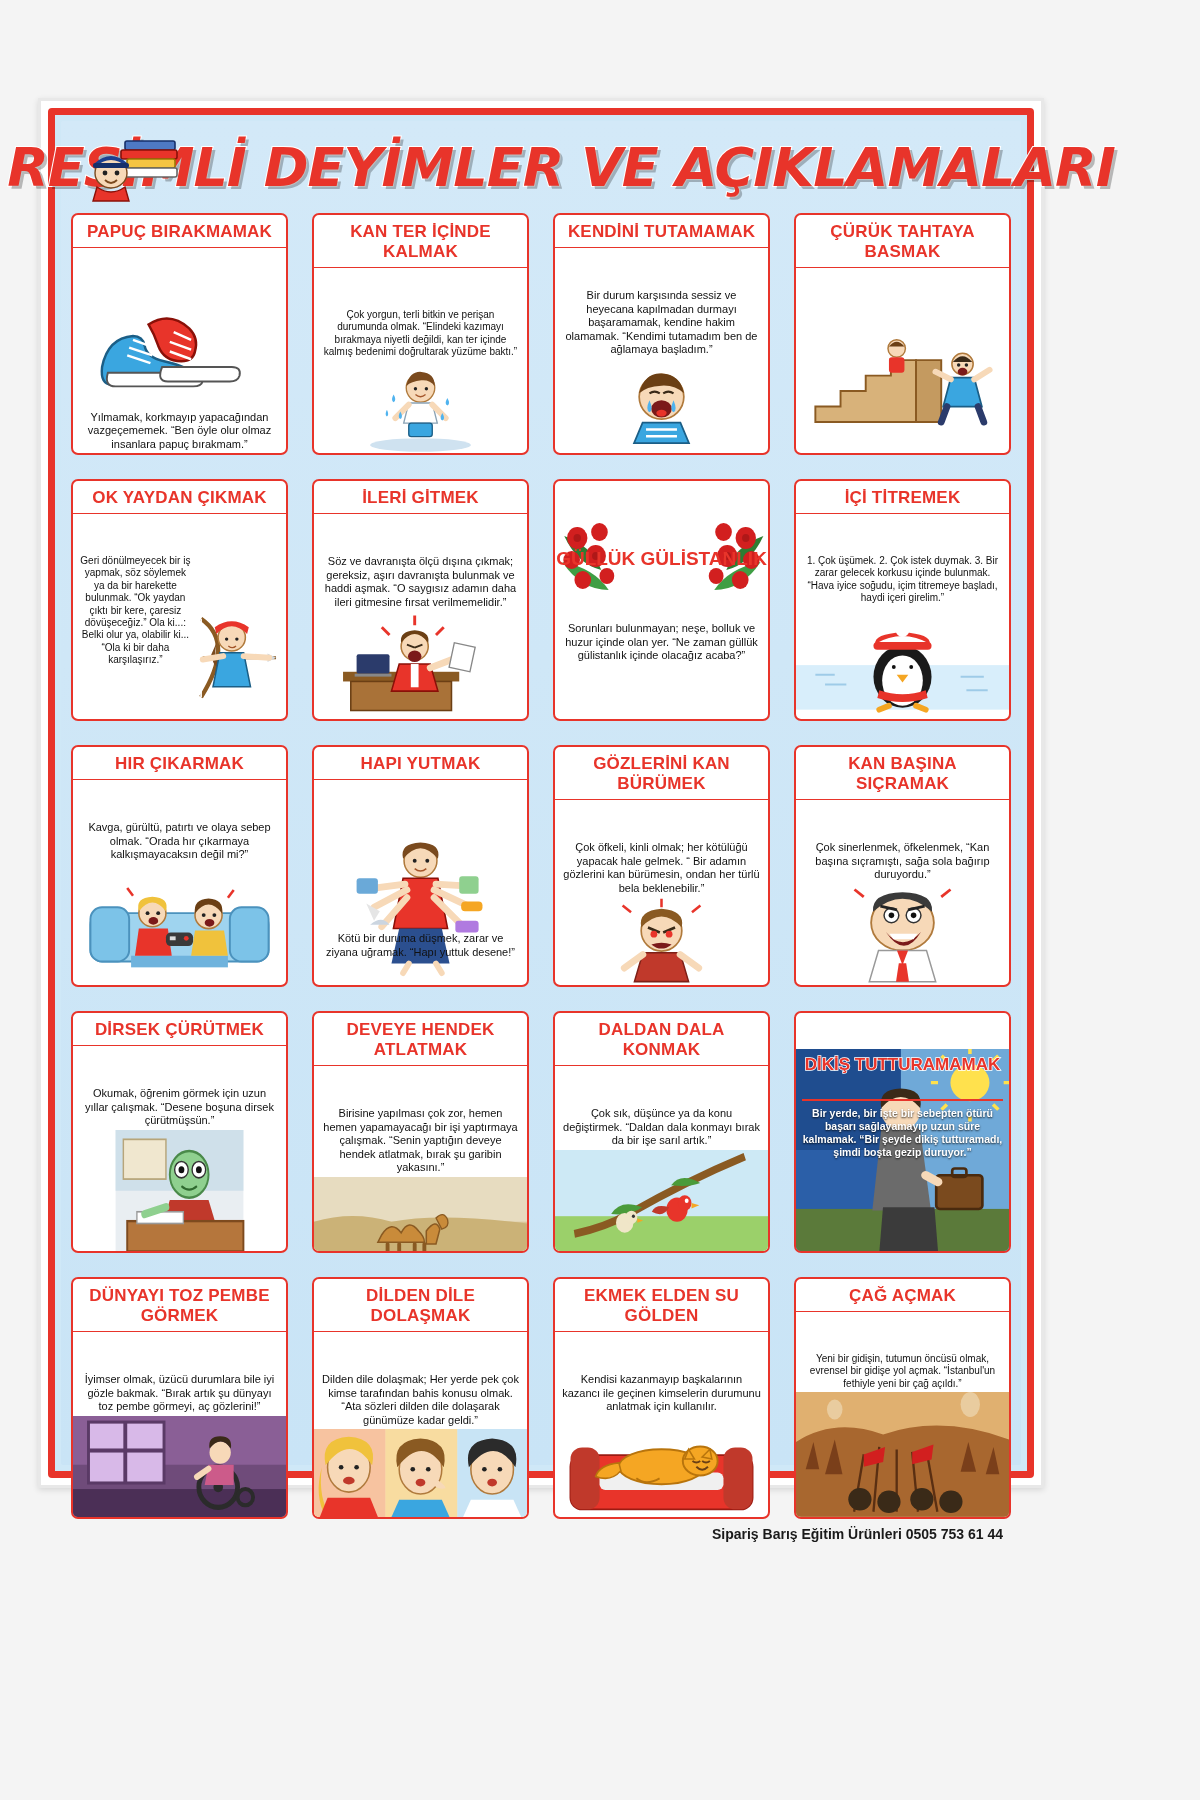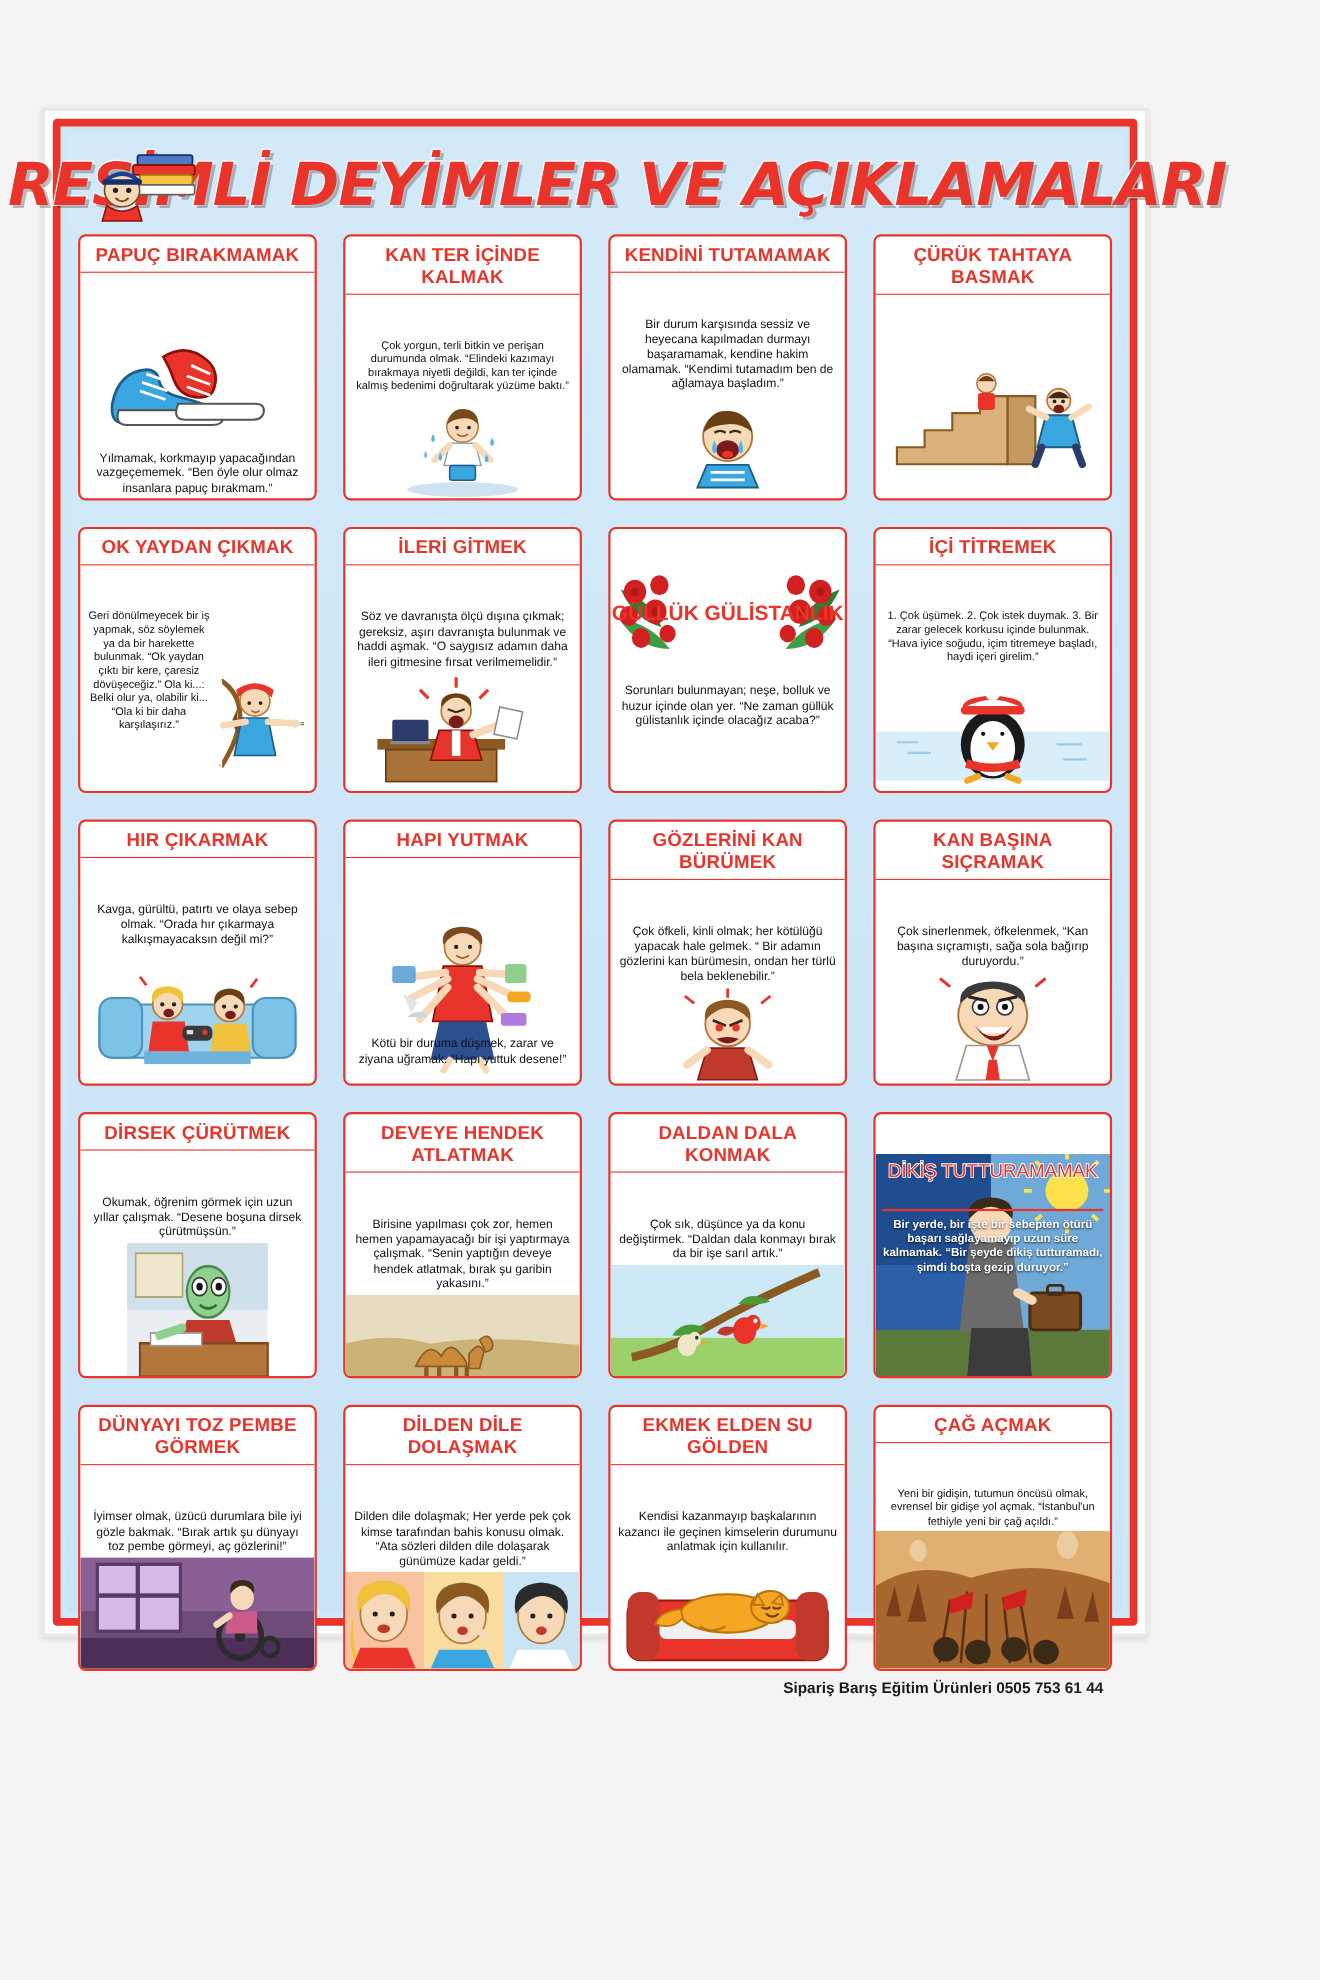--- a/index.html
+++ b/index.html
@@ -156,21 +156,21 @@
   .card.full-art { padding: 0; }
   .card.full-art .overlay-title {
     position: absolute;
     top: 6px;
     left: 0;
     right: 0;
     text-align: center;
     color: #e8342a;
     -webkit-text-stroke: 1.5px #ffffff;
     paint-order: stroke fill;
-    font-weight: normal;
+    font-weight: bold;
     font-size: 17px;
     line-height: 20px;
     z-index: 5;
   }
   .card.full-art .overlay-text {
     position: absolute;
     top: 58px;
     left: 4px;
     right: 4px;
     text-align: center;
@@ -476,21 +476,21 @@
                   <rect x="44" y="52" width="22" height="16" rx="3" fill="#6aa9d8"></rect>
                   <rect x="150" y="50" width="20" height="18" rx="3" fill="#8fd08f"></rect>
                   <path d="M54 78 l14 8 l-6 10z" fill="#e5e5e5"></path>
                   <rect x="152" y="76" width="22" height="10" rx="4" fill="#f5a623"></rect>
                   <path d="M58 100 q12-10 20 0z" fill="#cbd5e0"></path>
                   <rect x="146" y="96" width="24" height="12" rx="3" fill="#b07ae0"></rect>
                   <path d="M88 104 h44 l8 36 h-60z" fill="#2b4f8f"></path>
                   <path d="M98 140 l-6 10 M126 140 l6 10" stroke="#f7d9b8" stroke-width="6" stroke-linecap="round"></path>
                 </svg>
               </div>
-              <div class="card-text" style="position:absolute; left:0; right:0; bottom:13px; z-index:4;">Kötü bir duruma düşmek, zarar ve ziyana uğramak. “Hapı yuttuk desene!”</div>
+              <div class="card-text" style="position:absolute; left:0; right:0; bottom:24px; z-index:4;">Kötü bir duruma düşmek, zarar ve ziyana uğramak. “Hapı yuttuk desene!”</div>
             </div>
           </div>
 
           <div class="card text-top">
             <div class="card-title">GÖZLERİNİ KAN BÜRÜMEK</div>
             <div class="card-body">
               <div class="card-text">Çok öfkeli, kinli olmak; her kötülüğü yapacak hale gelmek. “ Bir adamın gözlerini kan bürümesin, ondan her türlü bela beklenebilir.”</div>
               <div class="art">
                 <svg viewBox="0 0 220 104" preserveAspectRatio="xMidYMid meet">
                   <circle cx="110" cy="40" r="24" fill="#f7d9b8" stroke="#b07a3c" stroke-width="2"></circle>

